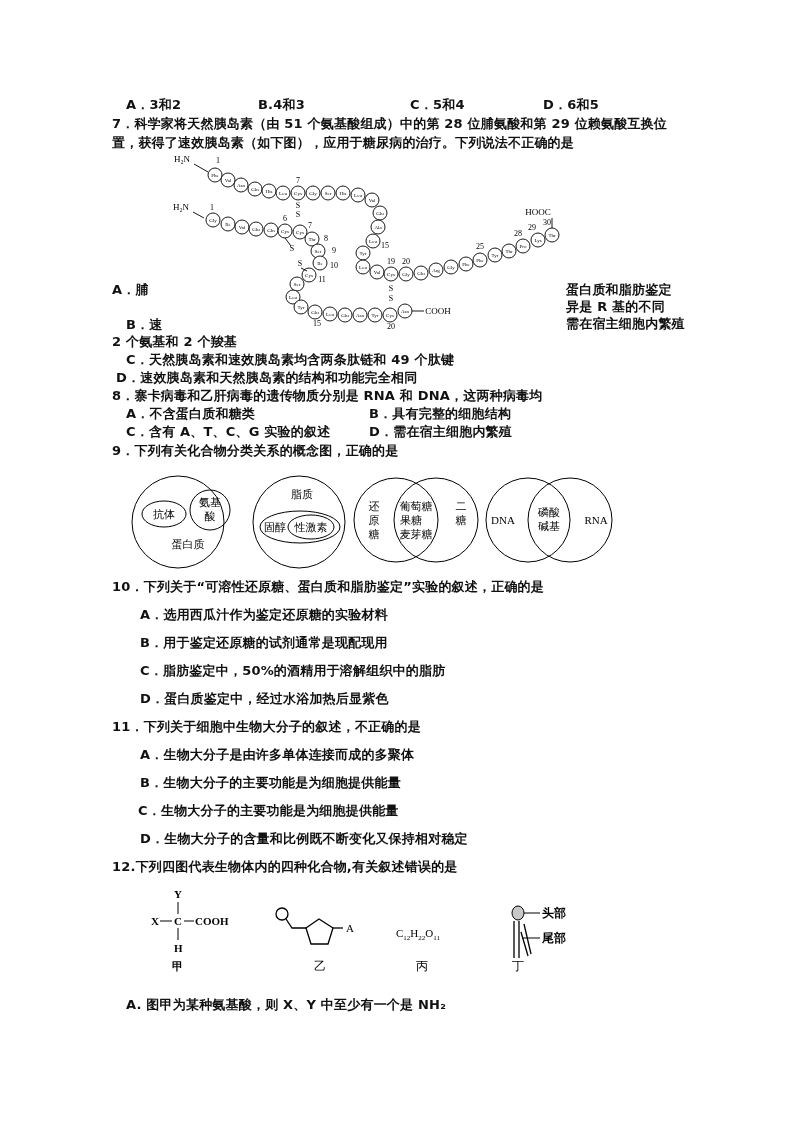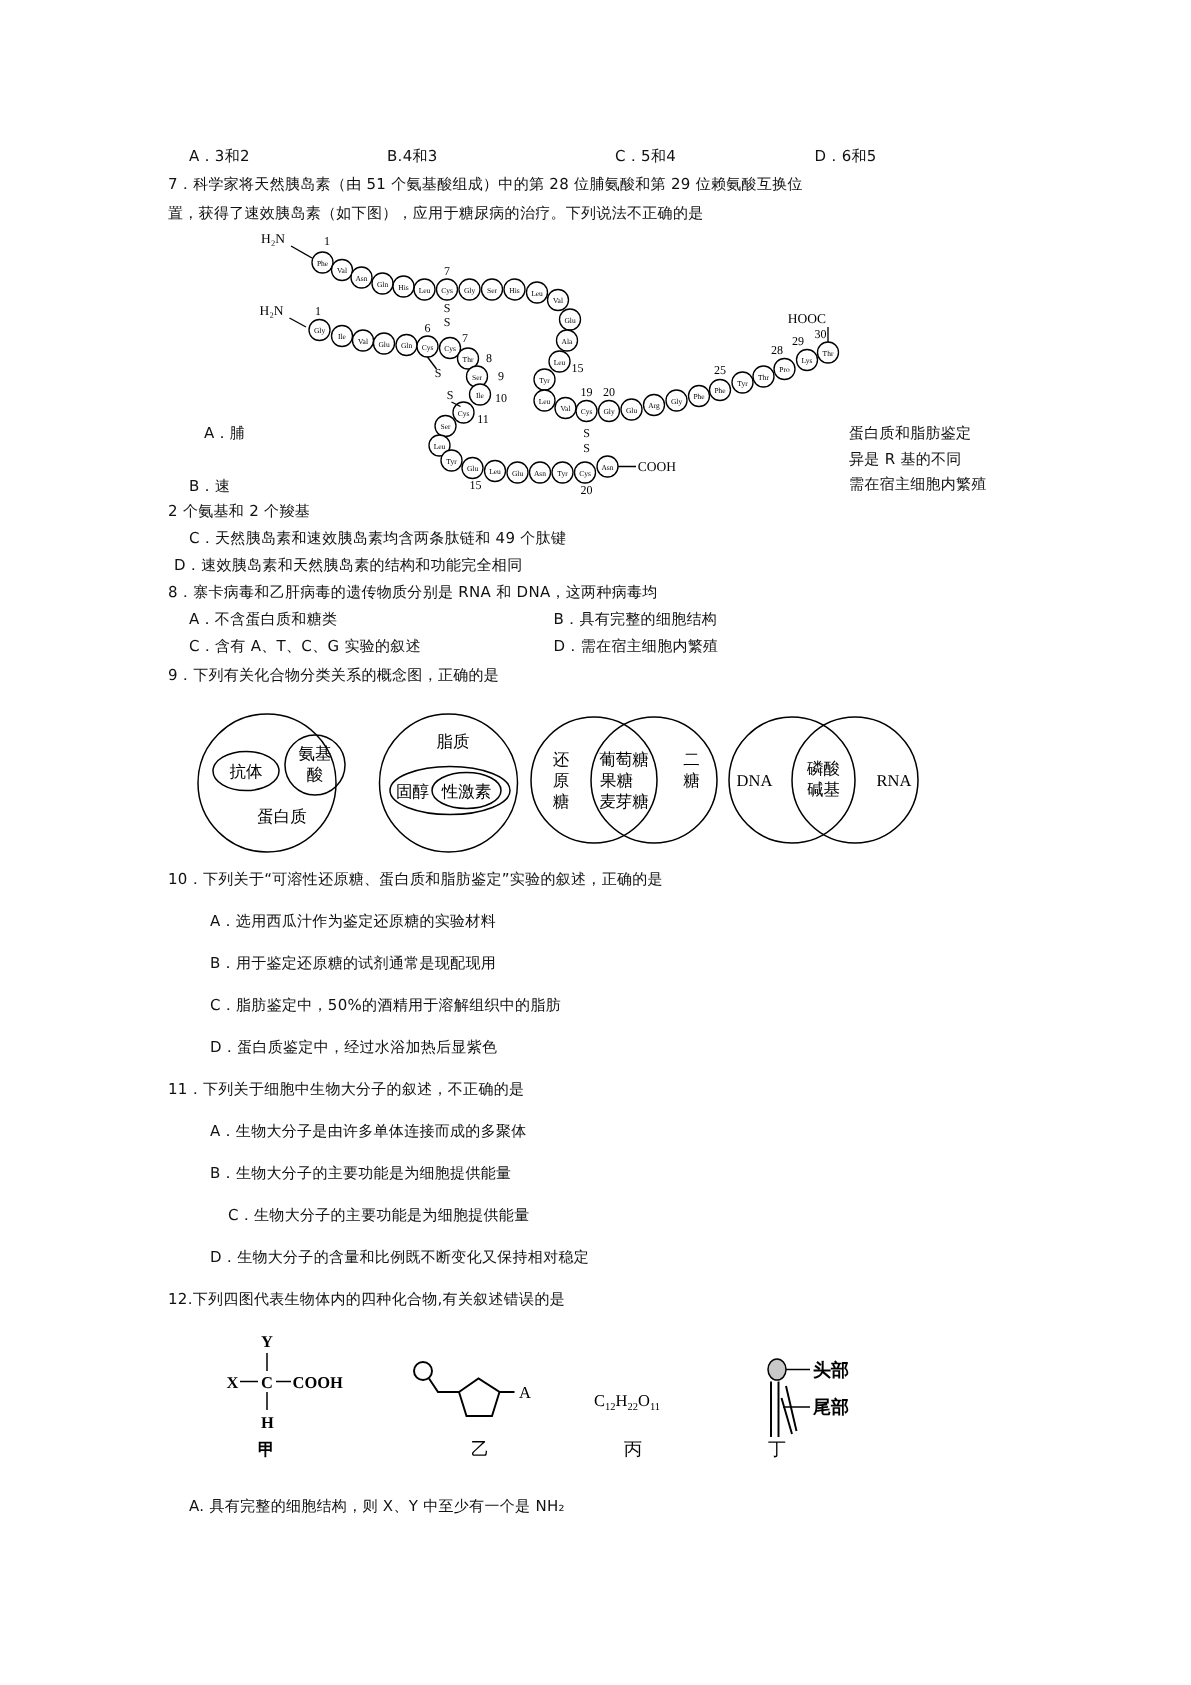--- a/index.html
+++ b/index.html
@@ -1,18 +1,18 @@
 <!DOCTYPE html>
 <html><head>
 <meta charset="utf-8">
 <style>
   html, body { margin:0; padding:0; background:#ffffff; }
   body { width:794px; height:1123px; position:relative; overflow:hidden;
          font-family:"DejaVu Sans", "Liberation Sans", sans-serif; color:#111; font-size:13px; }
-  .t { position:absolute; white-space:nowrap; line-height:16px; font-size:10px; letter-spacing:0.2px; }
+  .t { position:absolute; white-space:nowrap; line-height:16px; font-size:13px; letter-spacing:0.2px;font-weight:bold; }
   .fig { position:absolute; }
   svg text { font-family:"Liberation Serif", "DejaVu Serif", serif; }
 </style>
 </head>
 <body>
 
 <div class="t" style="left:126px;top:97px">A．3和2</div>
 <div class="t" style="left:258px;top:97px">B.4和3</div>
 <div class="t" style="left:410px;top:97px">C．5和4</div>
 <div class="t" style="left:543px;top:97px">D．6和5</div>
@@ -171,21 +171,21 @@
       <text x="122" y="101">S</text>
         <text x="130" y="116">S</text>
       <text x="221" y="141">S</text>
         <text x="221" y="151">S</text>
     </g>
     <line x1="115" y1="88" x2="121" y2="96" stroke="#000"></line>
     <line x1="131" y1="118" x2="137" y2="121" stroke="#000"></line>
   </g>
 </svg>
 
-<div class="t" style="left:136px;top:282px">A．脯</div>
+<div class="t" style="left:112px;top:282px">A．脯</div>
 <div class="t" style="left:566px;top:282px">蛋白质和脂肪鉴定</div>
 <div class="t" style="left:566px;top:299px">异是 R 基的不同</div>
 <div class="t" style="left:126px;top:317px">B．速</div>
 <div class="t" style="left:566px;top:316px">需在宿主细胞内繁殖</div>
 <div class="t" style="left:112px;top:334px">2 个氨基和 2 个羧基</div>
 <div class="t" style="left:126px;top:352px">C．天然胰岛素和速效胰岛素均含两条肽链和 49 个肽键</div>
 <div class="t" style="left:116px;top:370px">D．速效胰岛素和天然胰岛素的结构和功能完全相同</div>
 
 <div class="t" style="left:112px;top:388px">8．寨卡病毒和乙肝病毒的遗传物质分别是 RNA 和 DNA，这两种病毒均</div>
 <div class="t" style="left:126px;top:406px">A．不含蛋白质和糖类</div>
@@ -240,21 +240,21 @@
 
 <div class="t" style="left:112px;top:579px">10．下列关于“可溶性还原糖、蛋白质和脂肪鉴定”实验的叙述，正确的是</div>
 <div class="t" style="left:140px;top:607px">A．选用西瓜汁作为鉴定还原糖的实验材料</div>
 <div class="t" style="left:140px;top:635px">B．用于鉴定还原糖的试剂通常是现配现用</div>
 <div class="t" style="left:140px;top:663px">C．脂肪鉴定中，50%的酒精用于溶解组织中的脂肪</div>
 <div class="t" style="left:140px;top:691px">D．蛋白质鉴定中，经过水浴加热后显紫色</div>
 
 <div class="t" style="left:112px;top:719px">11．下列关于细胞中生物大分子的叙述，不正确的是</div>
 <div class="t" style="left:140px;top:747px">A．生物大分子是由许多单体连接而成的多聚体</div>
 <div class="t" style="left:140px;top:775px">B．生物大分子的主要功能是为细胞提供能量</div>
-<div class="t" style="left:152px;top:803px">C．生物大分子的主要功能是为细胞提供能量</div>
+<div class="t" style="left:138px;top:803px">C．生物大分子的主要功能是为细胞提供能量</div>
 <div class="t" style="left:140px;top:831px">D．生物大分子的含量和比例既不断变化又保持相对稳定</div>
 
 <div class="t" style="left:112px;top:859px">12.下列四图代表生物体内的四种化合物,有关叙述错误的是</div>
 
 <svg class="fig" style="left:130px;top:880px" width="480" height="100" viewBox="0 0 480 100">
   <g font-family="Liberation Serif, serif" font-size="11" fill="#000" font-weight="bold">
 
     <text x="44" y="18">Y</text>
     <line x1="48" y1="22" x2="48" y2="34" stroke="#000"></line>
     <text x="21" y="45">X</text>
@@ -283,13 +283,13 @@
     <ellipse cx="388" cy="33" rx="6" ry="7" fill="#c8c8c8" stroke="#000"></ellipse>
     <path d="M384,41 L384,78 M389,41 L389,78 M391,52 L398,76 M394,44 L401,74" stroke="#000" stroke-width="1.3" fill="none"></path>
     <line x1="394" y1="33" x2="410" y2="33" stroke="#000"></line>
     <line x1="392" y1="58" x2="410" y2="58" stroke="#000"></line>
   </g>
   <text x="412" y="37" font-size="12" font-weight="bold" fill="#000">头部</text>
   <text x="412" y="62" font-size="12" font-weight="bold" fill="#000">尾部</text>
   <text x="382" y="90" font-size="12" fill="#000">丁</text>
 </svg>
 
-<div class="t" style="left:126px;top:997px">A. 具有完整的细胞结构，则 X、Y 中至少有一个是 NH₂</div>
+<div class="t" style="left:126px;top:997px">A. 图甲为某种氨基酸，则 X、Y 中至少有一个是 NH₂</div>
 
 </body></html>

